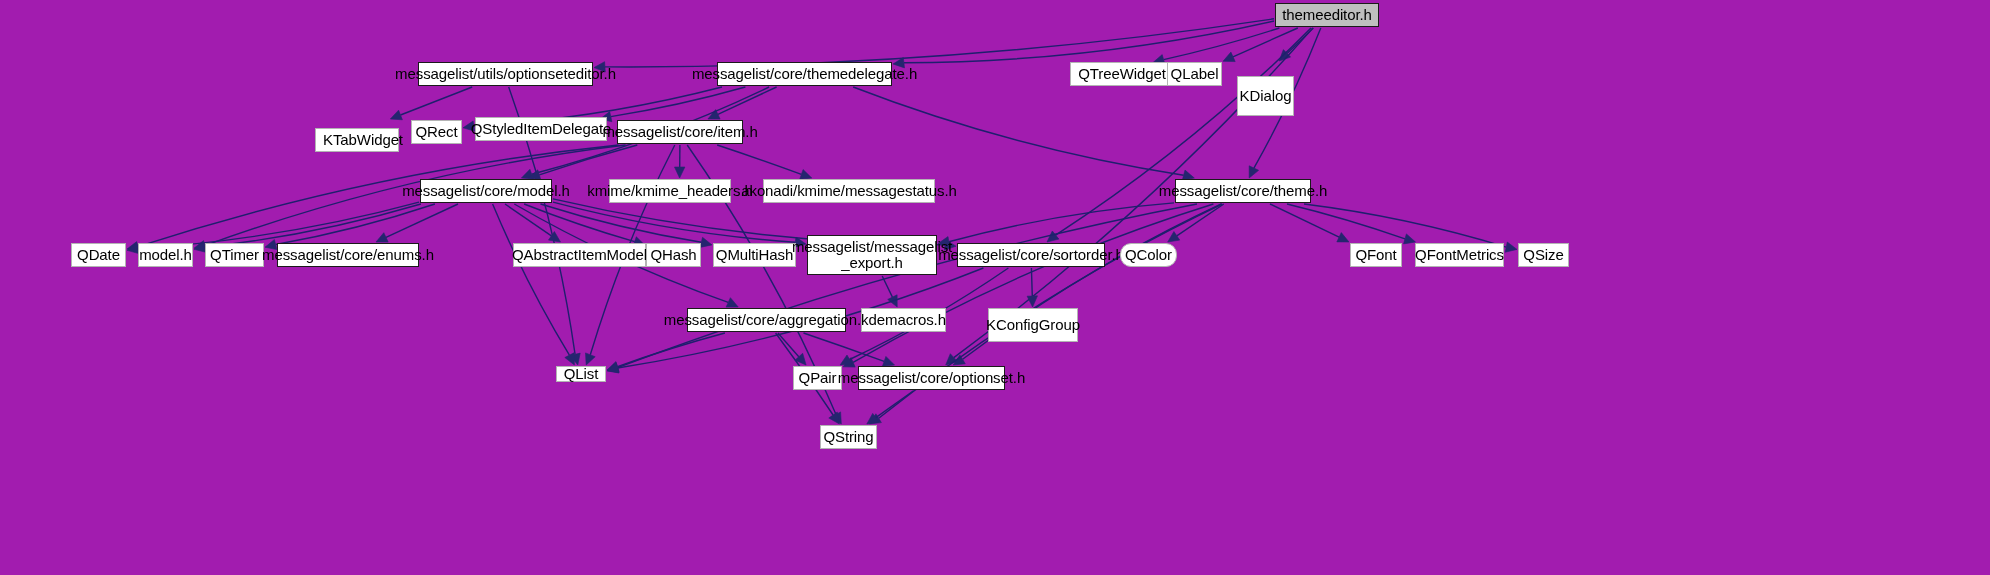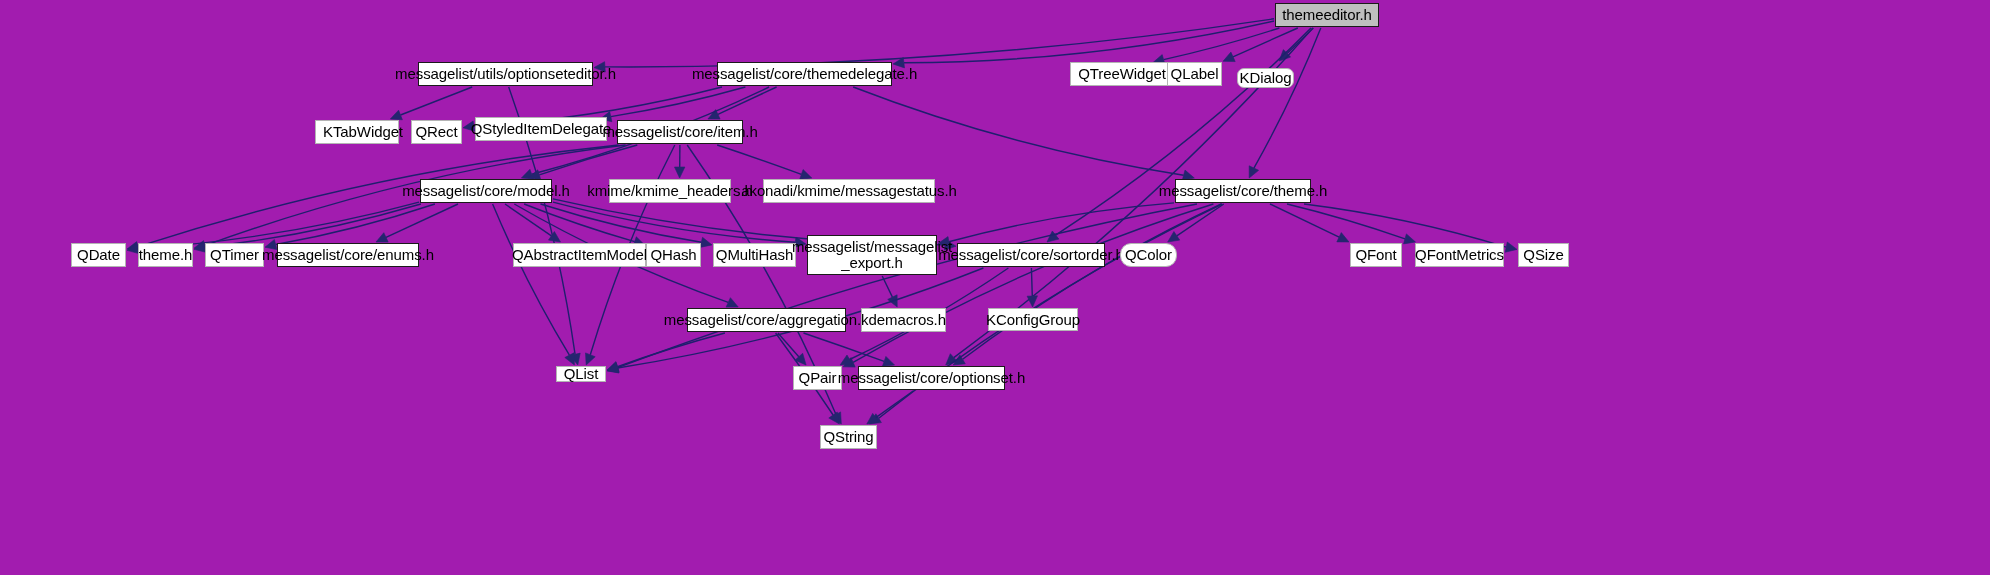--- a/index.html
+++ b/index.html
@@ -166,44 +166,44 @@
       <polygon class="edge-head" points="607.0,370.9 616.2,363.0 619.0,373.0"></polygon>
       <path class="edge-path" d="M 913.2 391.0 Q 894.5 404.3 875.8 417.6"></path>
       <polygon class="edge-head" points="866.8,424.0 872.7,413.4 878.8,421.9"></polygon>
     </svg>
   <div id="node-layer">
       <div class="node-box root" style="left: 1275px; top: 3px; width: 104px; height: 24px;"><span>themeeditor.h</span></div>
       <div class="node-box emph" style="left: 418px; top: 62px; width: 175px; height: 24px;"><span>messagelist/utils/optionseteditor.h</span></div>
       <div class="node-box emph" style="left: 717px; top: 62px; width: 175px; height: 24px;"><span>messagelist/core/themedelegate.h</span></div>
       <div class="node-box" style="left: 1070px; top: 62px; width: 104px; height: 24px;"><span>QTreeWidget</span></div>
       <div class="node-box" style="left: 1167px; top: 62px; width: 55px; height: 24px;"><span>QLabel</span></div>
-      <div class="node-box" style="left: 1237px; top: 68px; width: 57px; height: 20px; border-radius: 7px;"><span>KDialog</span></div>
-      <div class="node-box" style="left: 315px; top: 120px; width: 84px; height: 24px; padding-left: 12px;"><span>KTabWidget</span></div>
+      <div class="node-box" style="left: 1237px; top: 76px; width: 57px; height: 40px;"><span>KDialog</span></div>
+      <div class="node-box" style="left: 315px; top: 128px; width: 84px; height: 24px; padding-left: 12px;"><span>KTabWidget</span></div>
       <div class="node-box" style="left: 411px; top: 120px; width: 51px; height: 24px;"><span>QRect</span></div>
       <div class="node-box" style="left: 475px; top: 117px; width: 132px; height: 24px; align-items: center;"><span>QStyledItemDelegate</span></div>
       <div class="node-box emph" style="left: 617px; top: 120px; width: 126px; height: 24px; justify-content: center;"><span>messagelist/core/item.h</span></div>
       <div class="node-box emph" style="left: 420px; top: 179px; width: 132px; height: 24px;"><span>messagelist/core/model.h</span></div>
       <div class="node-box" style="left: 609px; top: 179px; width: 122px; height: 24px;"><span>kmime/kmime_headers.h</span></div>
       <div class="node-box" style="left: 763px; top: 179px; width: 172px; height: 24px;"><span>akonadi/kmime/messagestatus.h</span></div>
       <div class="node-box emph" style="left: 1175px; top: 179px; width: 136px; height: 24px;"><span>messagelist/core/theme.h</span></div>
       <div class="node-box" style="left: 71px; top: 243px; width: 55px; height: 24px;"><span>QDate</span></div>
-      <div class="node-box" style="left: 138px; top: 243px; width: 55px; height: 24px;"><span>theme.h</span></div>
+      <div class="node-box" style="left: 138px; top: 243px; width: 55px; height: 24px;"><span>model.h</span></div>
       <div class="node-box" style="left: 205px; top: 243px; width: 59px; height: 24px;"><span>QTimer</span></div>
       <div class="node-box emph" style="left: 277px; top: 243px; width: 142px; height: 24px;"><span>messagelist/core/enums.h</span></div>
       <div class="node-box" style="left: 513px; top: 243px; width: 133px; height: 24px;"><span>QAbstractItemModel</span></div>
       <div class="node-box" style="left: 646px; top: 243px; width: 55px; height: 24px;"><span>QHash</span></div>
       <div class="node-box" style="left: 713px; top: 243px; width: 83px; height: 24px;"><span>QMultiHash</span></div>
       <div class="node-box emph" style="left: 807px; top: 235px; width: 130px; height: 40px; text-align: center;"><span>messagelist/messagelist
 _export.h</span></div>
       <div class="node-box emph" style="left: 957px; top: 243px; width: 148px; height: 24px;"><span>messagelist/core/sortorder.h</span></div>
       <div class="node-box" style="left: 1120px; top: 243px; width: 57px; height: 24px; border-radius: 11px;"><span>QColor</span></div>
       <div class="node-box" style="left: 1350px; top: 243px; width: 52px; height: 24px;"><span>QFont</span></div>
       <div class="node-box" style="left: 1415px; top: 243px; width: 89px; height: 24px;"><span>QFontMetrics</span></div>
       <div class="node-box" style="left: 1518px; top: 243px; width: 51px; height: 24px;"><span>QSize</span></div>
       <div class="node-box emph" style="left: 687px; top: 308px; width: 159px; height: 24px;"><span>messagelist/core/aggregation.h</span></div>
       <div class="node-box" style="left: 861px; top: 308px; width: 85px; height: 24px;"><span>kdemacros.h</span></div>
-      <div class="node-box" style="left: 988px; top: 308px; width: 90px; height: 23px;"><span>KConfigGroup</span></div>
+      <div class="node-box" style="left: 988px; top: 308px; width: 90px; height: 34px;"><span>KConfigGroup</span></div>
       <div class="node-box" style="left: 556px; top: 366px; width: 50px; height: 16px;"><span>QList</span></div>
       <div class="node-box" style="left: 793px; top: 366px; width: 49px; height: 24px;"><span>QPair</span></div>
       <div class="node-box emph" style="left: 858px; top: 366px; width: 147px; height: 24px;"><span>messagelist/core/optionset.h</span></div>
       <div class="node-box" style="left: 820px; top: 425px; width: 57px; height: 24px;"><span>QString</span></div>
     </div>
 </div>
 
 </body></html>

